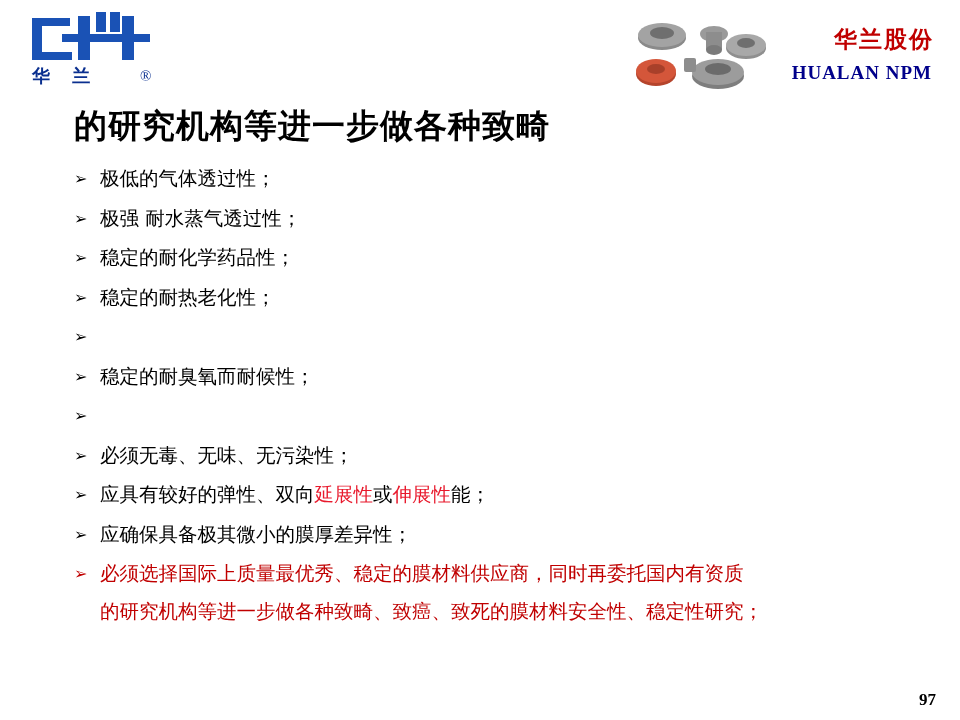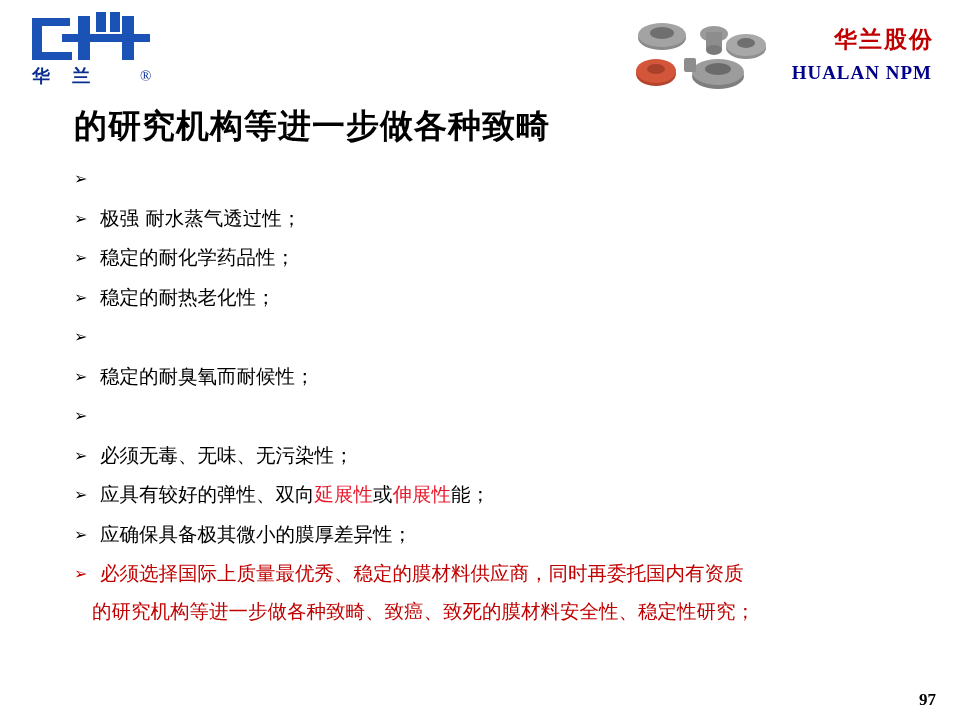--- a/index.html
+++ b/index.html
@@ -128,21 +128,21 @@
   .bullet-row.red .bullet-marker,
   .bullet-row.red .bullet-text {
     color: #c00000;
   }
   .bullet-row.red {
     margin-bottom: 6px;
   }
   .wrap-line {
     display: block;
     margin-top: 12px;
-    margin-left: 18px;
+    margin-left: 26px;
     font-size: 19.5px;
     line-height: 26px;
     color: #c00000;
     font-family: "DejaVu Sans", sans-serif;
   }
   .hl-red {
     color: #e8192c;
   }
 
   
@@ -196,20 +196,21 @@
   <div class="brand-name-cn">华兰股份</div>
   <div class="brand-name-en">HUALAN NPM</div>
 </div>
 
 <div class="slide-title">的研究机构等进一步做各种致畸</div>
 
 <div class="bullet-list">
 
   <div class="bullet-row">
     <span class="bullet-marker">➢</span>
+    <span class="bullet-text">极低的气体透过性；</span>
   </div>
 
   <div class="bullet-row">
     <span class="bullet-marker">➢</span>
     <span class="bullet-text">极强 耐水蒸气透过性；</span>
   </div>
 
   <div class="bullet-row">
     <span class="bullet-marker">➢</span>
     <span class="bullet-text">稳定的耐化学药品性；</span>

